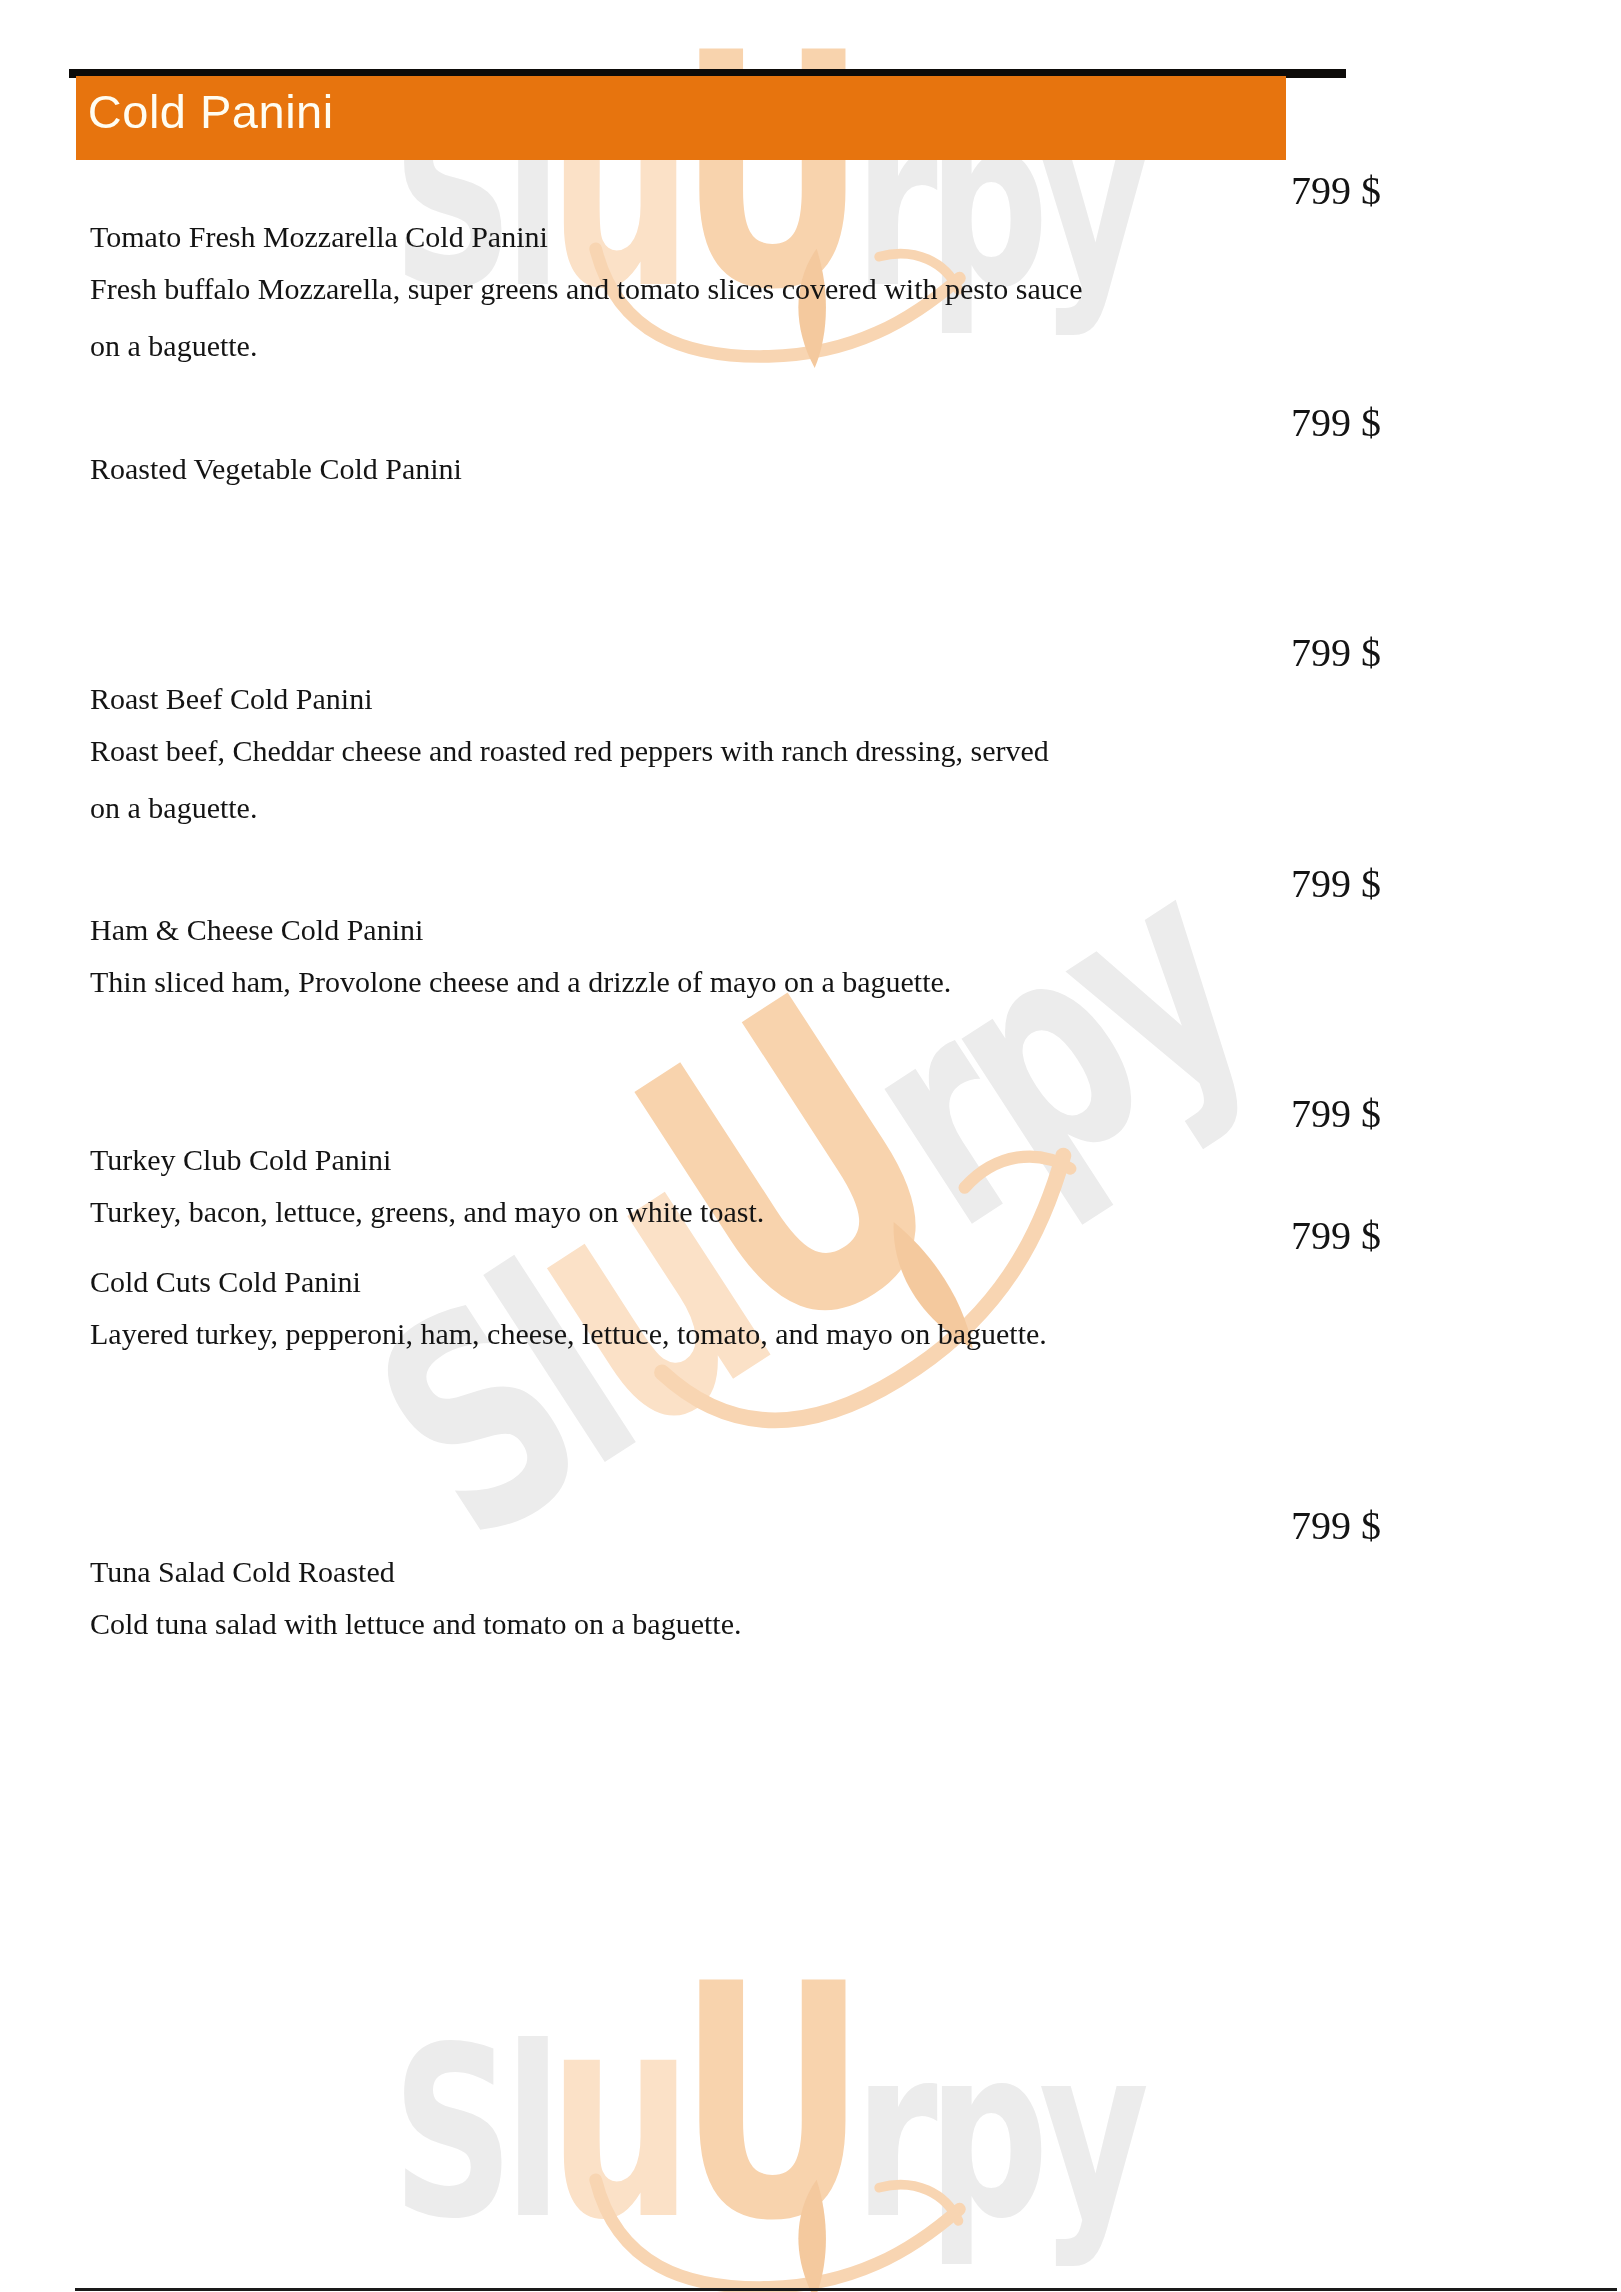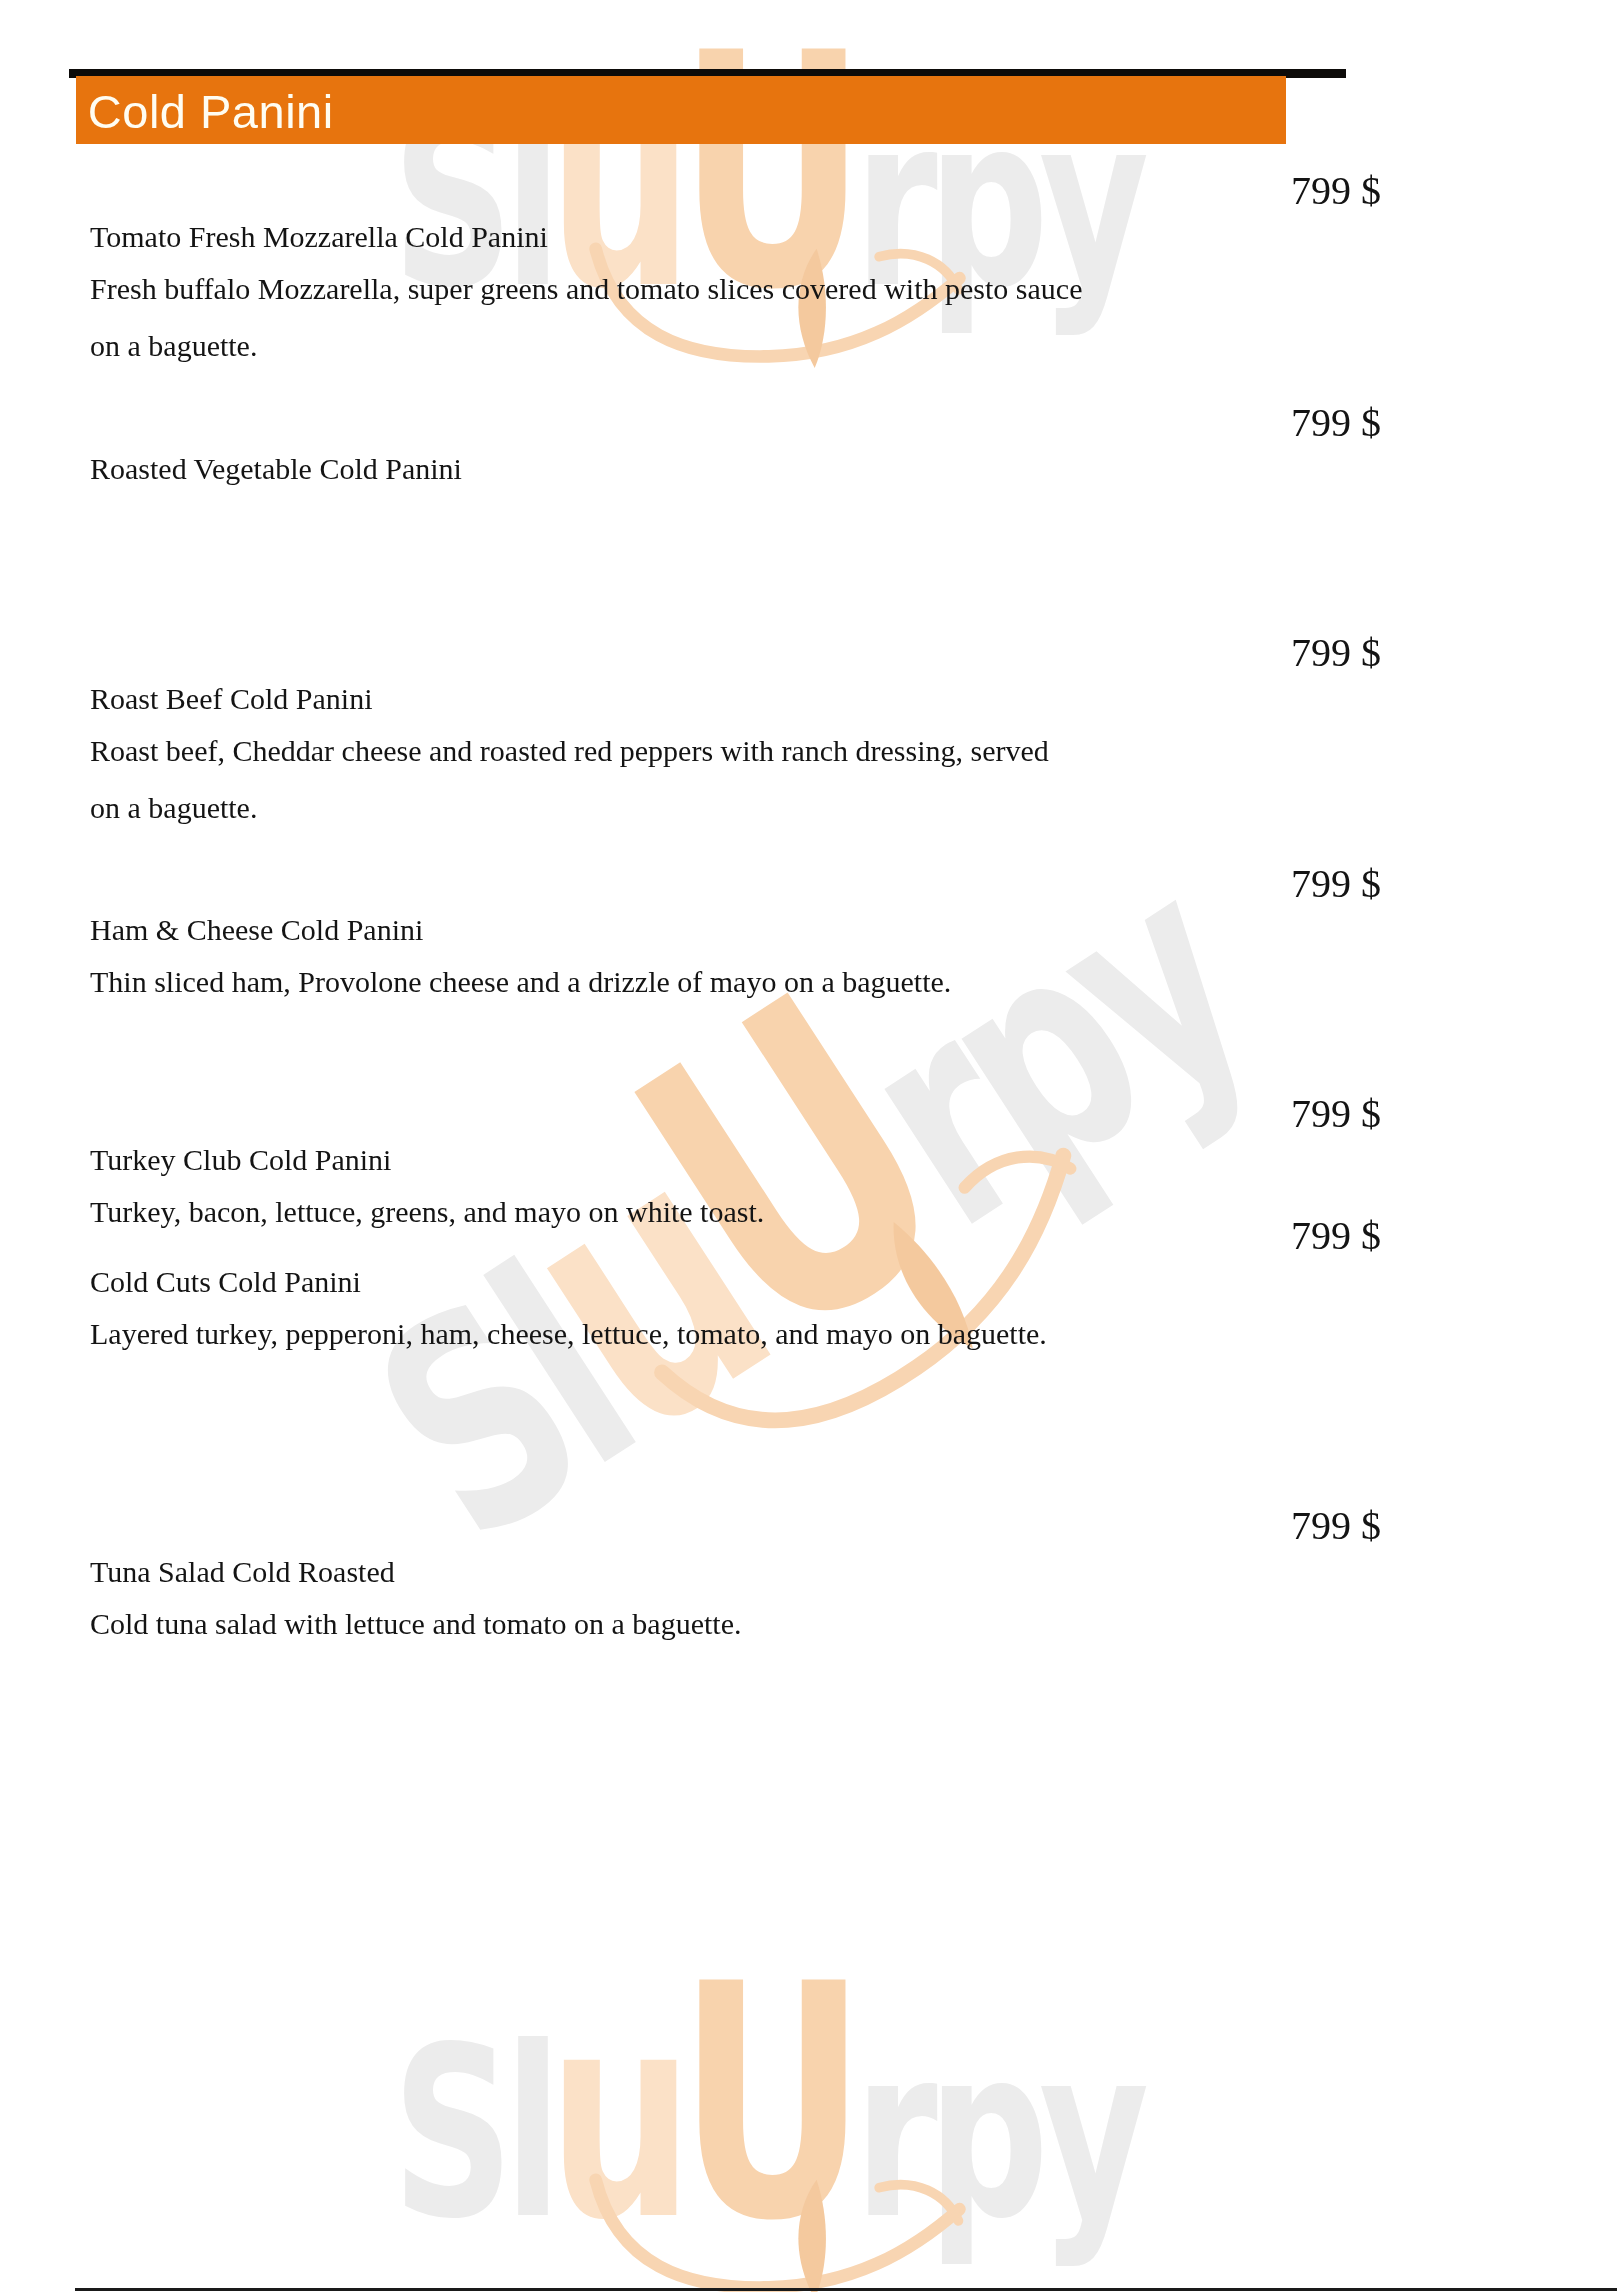--- a/index.html
+++ b/index.html
@@ -17,21 +17,21 @@
   
   .top-rule {
     position: absolute;
     left: 69px; top: 69px;
     width: 1277px; height: 8.8px;
     background: var(--top-rule, #0d0b09);
   }
   .section-header {
     position: absolute;
     left: 76px; top: 76px;
-    width: 1210px; height: 68px;
+    width: 1210px; height: 84px;
     background: var(--header-bar, #e7740e);
   }
   .section-title {
     position: absolute;
     left: 11.8px; top: 7.8px;
     font-family: "Liberation Sans", sans-serif;
     font-size: 47px;
     font-weight: 400;
     color: var(--header-text, #fffdf2);
     letter-spacing: 0.5px;

